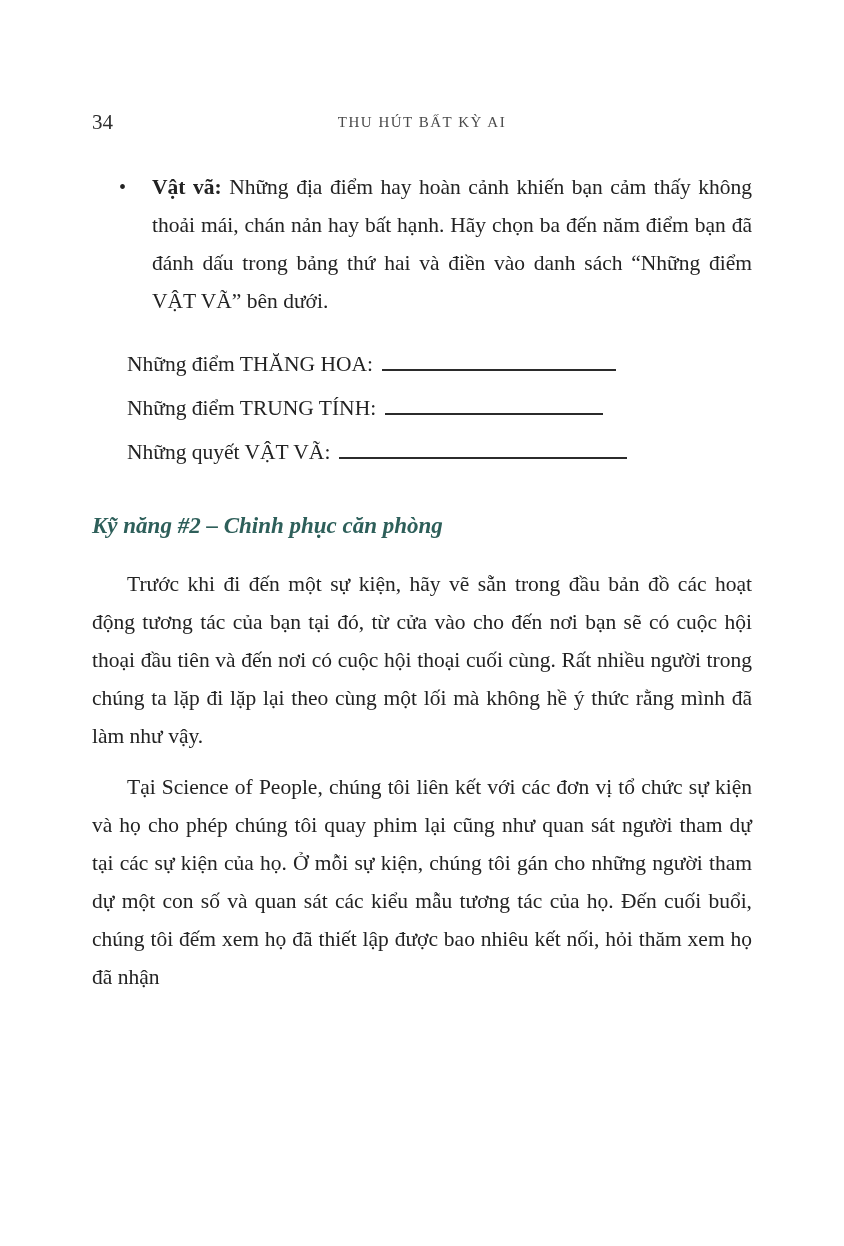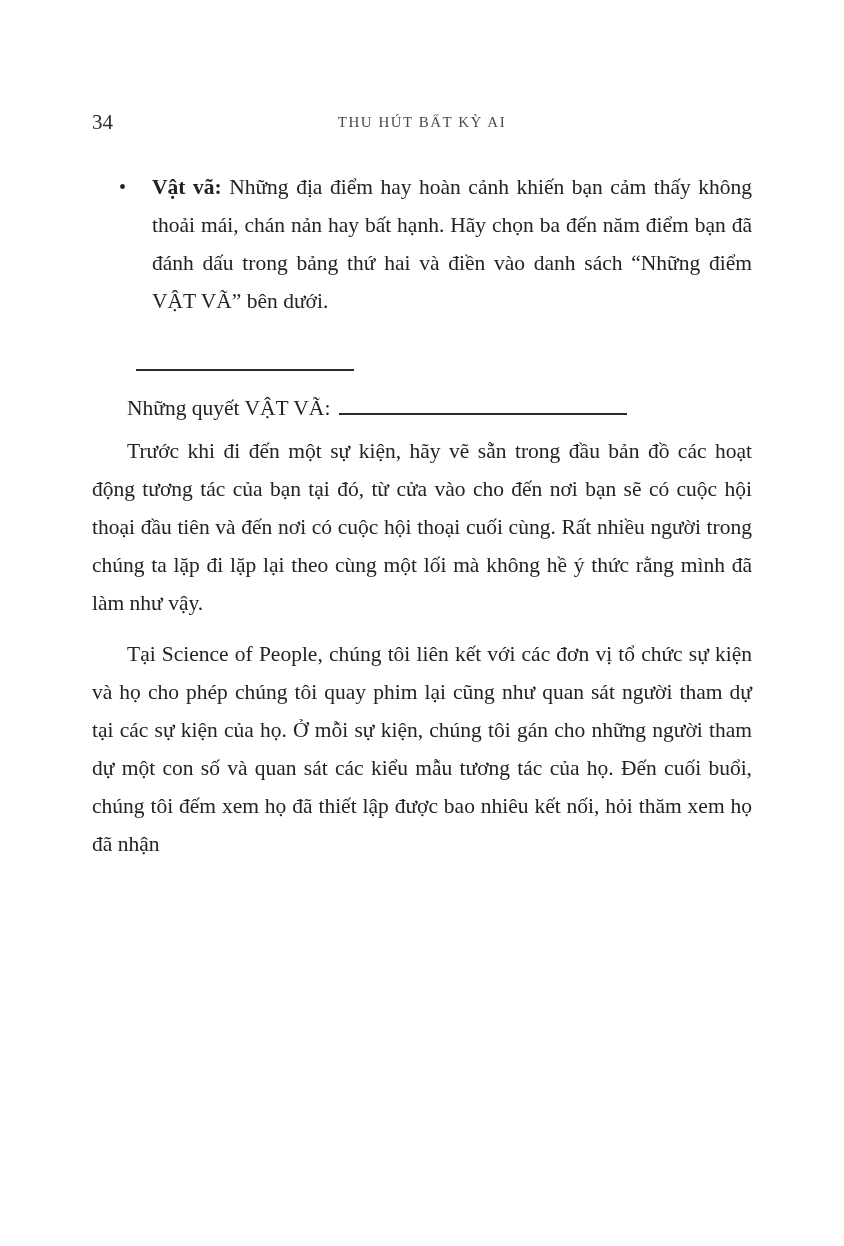--- a/index.html
+++ b/index.html
@@ -113,27 +113,31 @@
 
     <div class="bullet-item">
       <span class="bullet-dot">•</span>
       <p class="bullet-body">
         <strong>Vật vã:</strong>
         <span>Những địa điểm hay hoàn cảnh khiến bạn cảm thấy không thoải mái, chán nản hay bất hạnh. Hãy chọn ba đến năm điểm bạn đã đánh dấu trong bảng thứ hai và điền vào danh sách “Những điểm VẬT VÃ” bên dưới.</span>
       </p>
     </div>
 
     <div class="fill-line">
-      <span class="blank blank-2"></span>
+      <span>Những điểm THĂNG HOA:</span><span class="blank blank-1"></span>
+    </div>
+    <div class="fill-line">
+      <span>Những điểm TRUNG TÍNH:</span><span class="blank blank-2"></span>
     </div>
     <div class="fill-line">
       <span>Những quyết VẬT VÃ:</span><span class="blank blank-3"></span>
     </div>
 
 
 
+    <h2 class="section-heading">Kỹ năng #2 – Chinh phục căn phòng</h2>
 
     <p class="para">Trước khi đi đến một sự kiện, hãy vẽ sẵn trong đầu bản đồ các hoạt động tương tác của bạn tại đó, từ cửa vào cho đến nơi bạn sẽ có cuộc hội thoại đầu tiên và đến nơi có cuộc hội thoại cuối cùng. Rất nhiều người trong chúng ta lặp đi lặp lại theo cùng một lối mà không hề ý thức rằng mình đã làm như vậy.</p>
 
     <p class="para">Tại Science of People, chúng tôi liên kết với các đơn vị tổ chức sự kiện và họ cho phép chúng tôi quay phim lại cũng như quan sát người tham dự tại các sự kiện của họ. Ở mỗi sự kiện, chúng tôi gán cho những người tham dự một con số và quan sát các kiểu mẫu tương tác của họ. Đến cuối buổi, chúng tôi đếm xem họ đã thiết lập được bao nhiêu kết nối, hỏi thăm xem họ đã nhận</p>
 
   </div>
 </div>
 
 </body></html>

